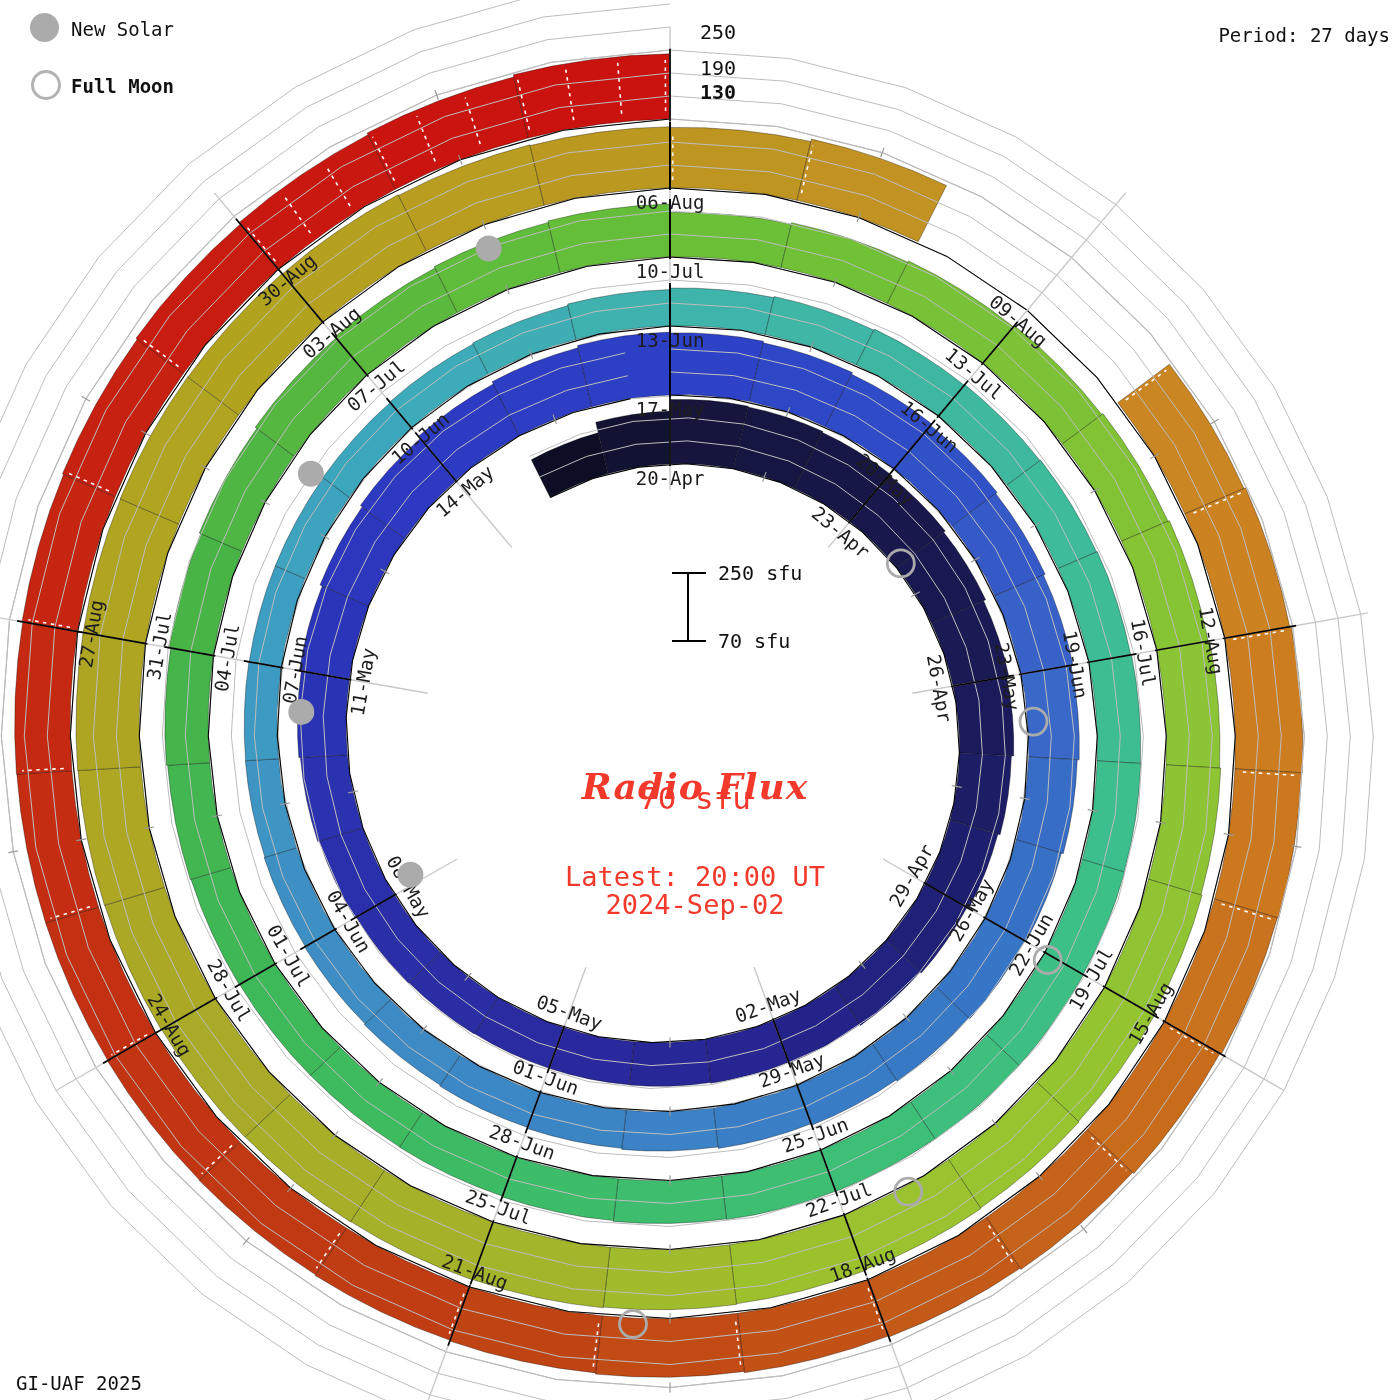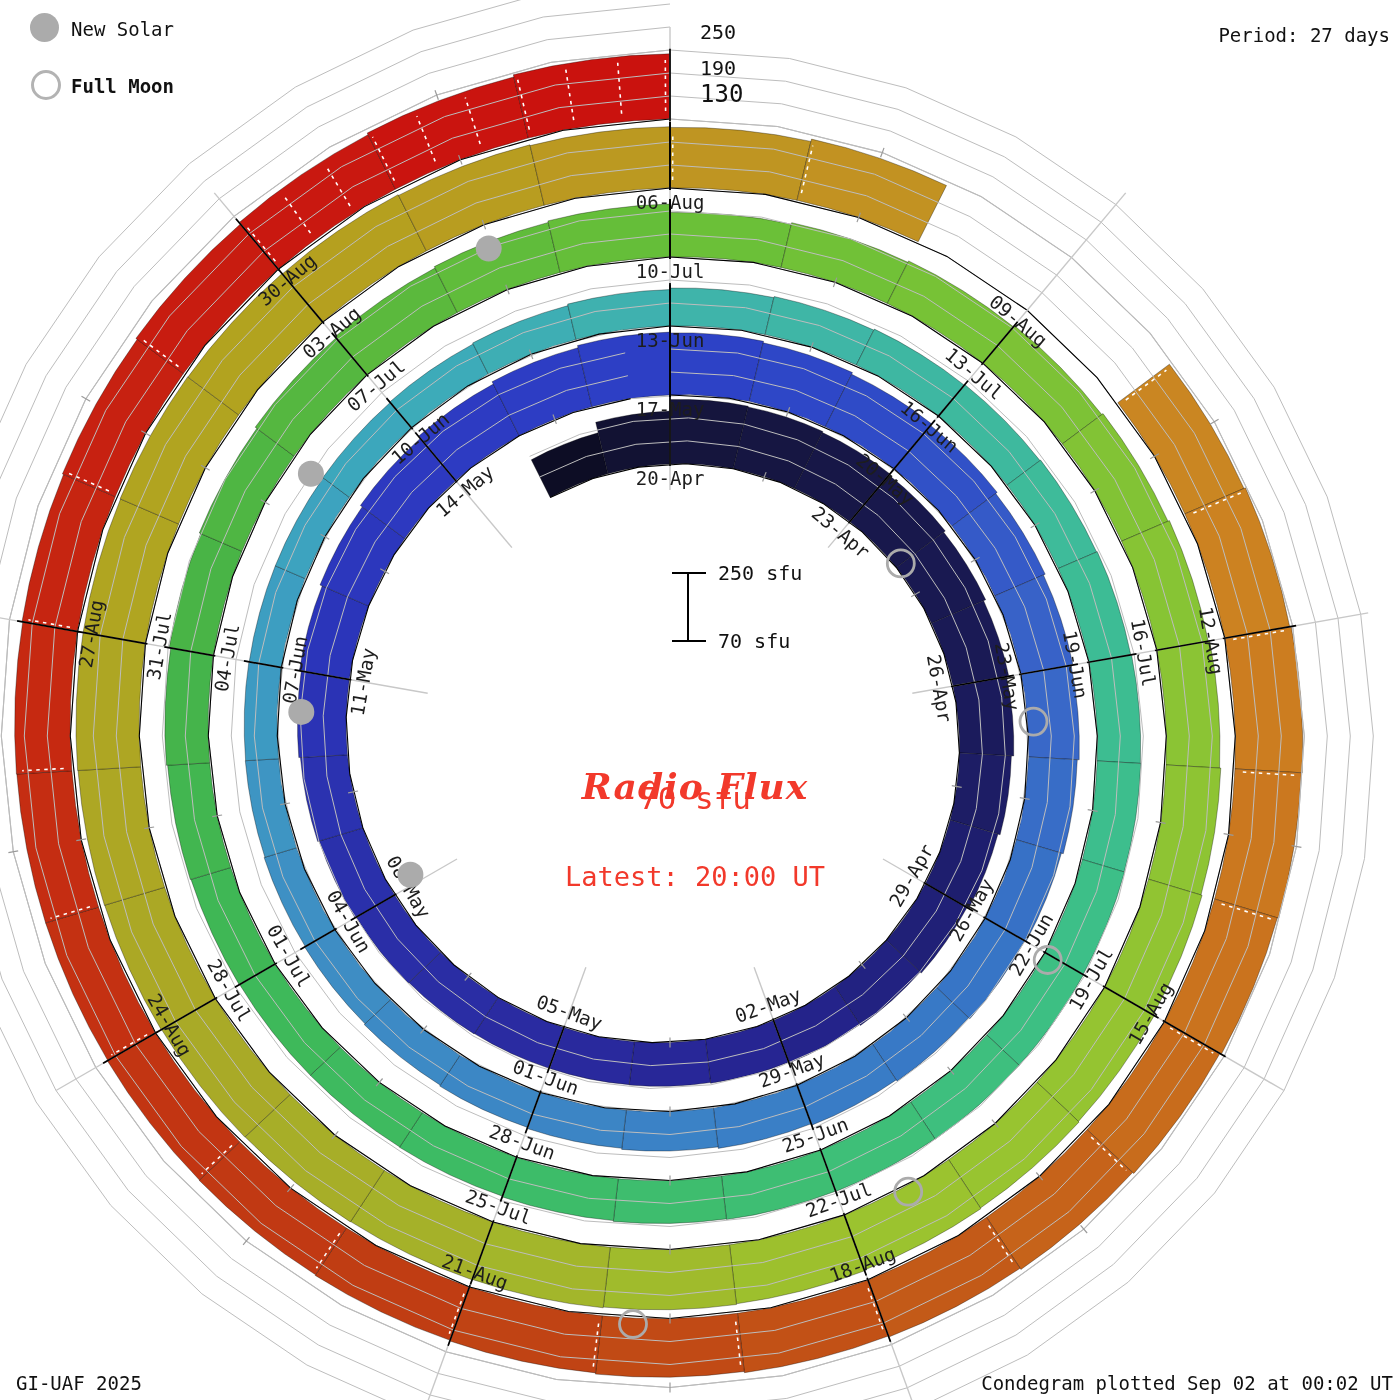--- a/index.html
+++ b/index.html
@@ -7,21 +7,21 @@
   #chart{position:absolute;left:0;top:0;}
   .ov{position:absolute;color:#111;font:19px "DejaVu Sans Mono","Liberation Mono",monospace;white-space:nowrap;}
   .ctr{left:345px;width:700px;text-align:center;}
   .red{color:#f2392b;}
   .title-line{font:italic 700 36px "DejaVu Serif","Liberation Serif",serif;letter-spacing:1px;}
   #period-label{right:10px;top:24px;}
   #footer-left{left:16px;top:1372px;}
   #footer-right{right:7px;top:1372px;}
   #radial-250{left:700px;top:20px;font-size:20px;}
   #radial-190{left:700px;top:56px;font-size:20px;}
-  #radial-130{left:700px;top:80px;font-size:24px;}
+  #radial-130{left:700px;top:80px;font-size:20px;font-weight:bold;}
   #scale-top-label{left:718px;top:561px;font-size:20px;}
   #scale-bottom-label{left:718px;top:629px;font-size:20px;}
   #title1{top:697px;}
   #title2{top:733px;margin-top:32px;}
   #subtitle{top:780px;font-size:31px;}
   #latest1{top:861px;font-size:27px;}
   #latest2{top:889px;font-size:27px;}
   .swatch{position:absolute;border-radius:50%;}
   #new-moon-swatch{left:30px;top:13px;width:29px;height:29px;background:#ababab;}
   #full-moon-swatch{left:31px;top:70px;width:24px;height:24px;background:#fff;border:3px solid #b3b3b3;}
@@ -425,16 +425,16 @@
   <div class="ov" id="radial-250">250</div>
   <div class="ov" id="radial-190">190</div>
   <div class="ov" id="radial-130">130</div>
 
   <div class="ov" id="scale-top-label">250 sfu</div>
   <div class="ov" id="scale-bottom-label">70 sfu</div>
 
   <div class="ov ctr red title-line" id="title2">Radio Flux</div>
   <div class="ov ctr red" id="subtitle">70 sfu</div>
   <div class="ov ctr red" id="latest1">Latest: 20:00 UT</div>
+  <div class="ov ctr red" id="latest2">2024-Sep-02</div>
 
   <div class="ov" id="footer-left">GI-UAF 2025</div>
-  <div class="ov" id="footer-right">Condegram plotted Sep 02 at 00:02 UT</div>
 </div>
 
 </body></html>

